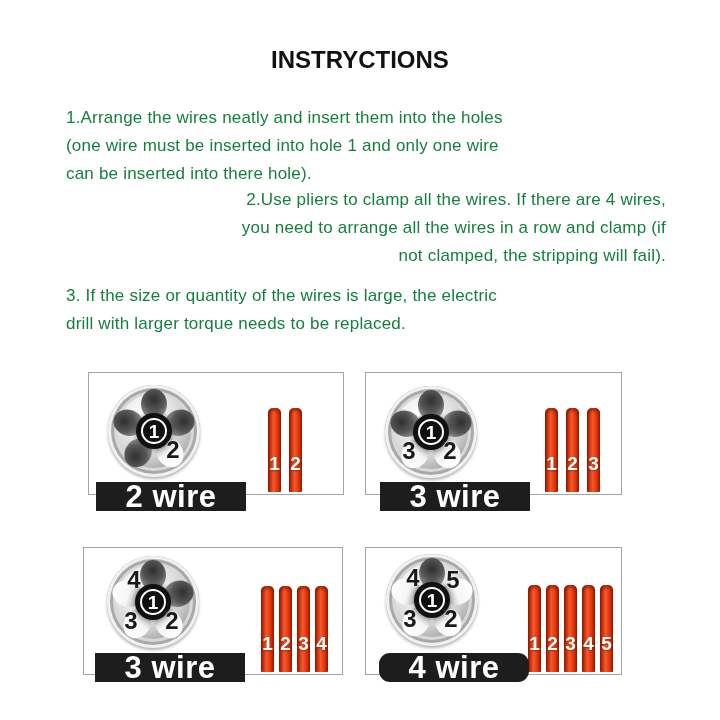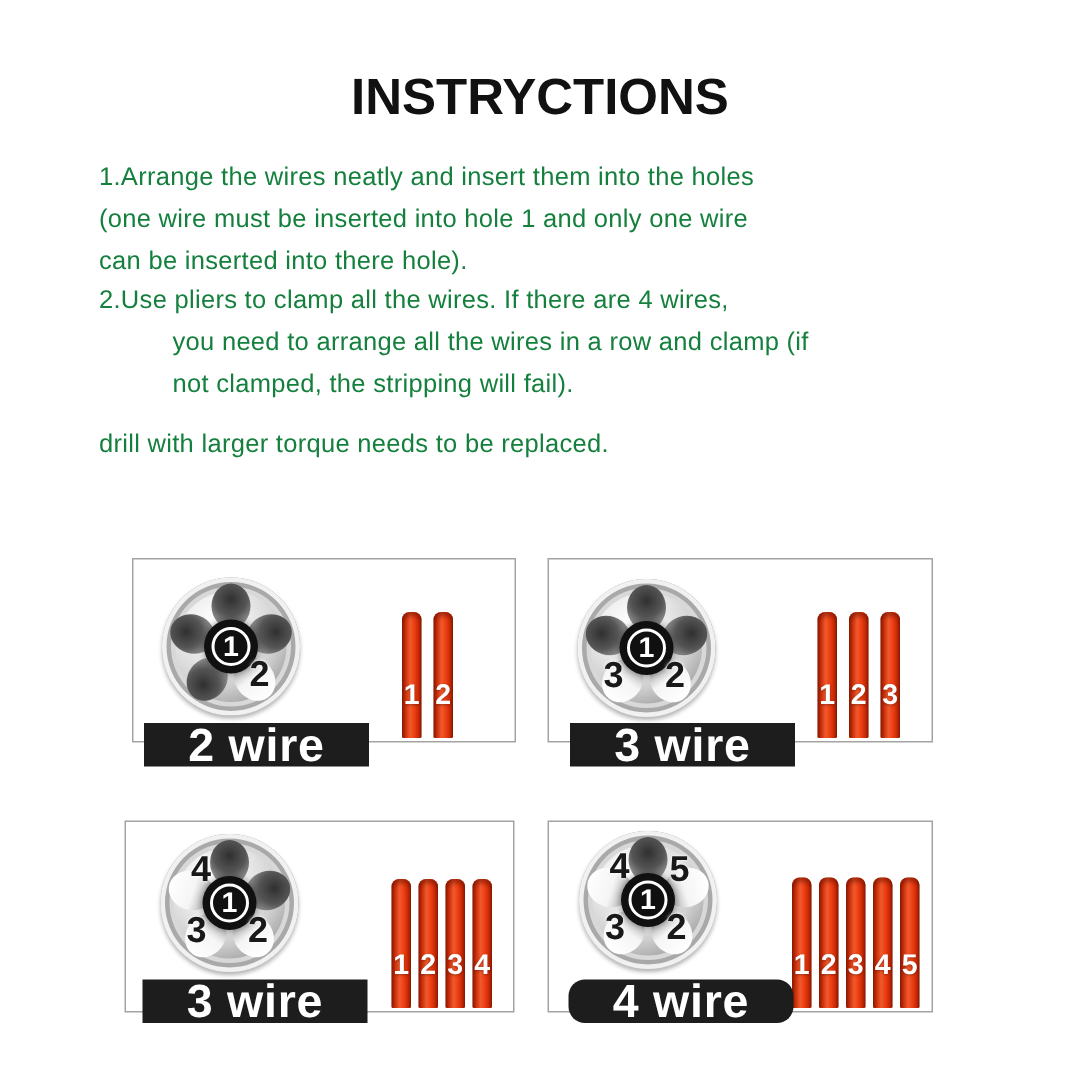--- a/index.html
+++ b/index.html
@@ -3,26 +3,26 @@
 <meta charset="utf-8">
 <style>
   html,body{margin:0;padding:0;background:#fff;}
   .page{
     position:relative;width:720px;height:720px;background:#ffffff;overflow:hidden;
     font-family:"Liberation Sans", sans-serif;color:#161616;
   }
   
   .title{
     position:absolute;top:46px;left:0;width:720px;margin:0;
-    text-align:center;font-size:34px;font-weight:700;letter-spacing:0px;color:#111;
+    text-align:center;font-size:24px;font-weight:700;letter-spacing:0px;color:#111;
   }
   
   .para{position:absolute;left:66px;width:600px;font-size:17px;line-height:28px;letter-spacing:0.2px;color:#15803d;}
   .para-0{top:104px;}
-  .para-1{top:186px;}
+  .para-1{top:186px;text-align:right;}
   .para-2{top:282px;}
   .para .line{white-space:nowrap;}
   .para-1 .line.cont{padding-left:5px;margin-left:44px;}
   
   .panel{position:absolute;background:#fff;border:1px solid #a3a3a3;box-sizing:border-box;}
   .panel-0{left:88px;top:372px;width:256px;height:123px;}
   .panel-1{left:365px;top:372px;width:257px;height:123px;}
   .panel-2{left:83px;top:547px;width:260px;height:128px;}
   .panel-3{left:365px;top:547px;width:257px;height:128px;}
   
@@ -104,20 +104,21 @@
     <div class="line">can be inserted into there hole).</div>
   </div>
 
   <div class="para para-1">
     <div class="line">2.Use pliers to clamp all the wires. If there are 4 wires,</div>
     <div class="line cont">you need to arrange all the wires in a row and clamp (if</div>
     <div class="line cont">not clamped, the stripping will fail).</div>
   </div>
 
   <div class="para para-2">
+    <div class="line">3. If the size or quantity of the wires is large, the electric</div>
     <div class="line">drill with larger torque needs to be replaced.</div>
   </div>
 
   <section class="panel panel-0">
     <div class="wheel">
       <div class="hole hole-0"></div>
       <div class="hole hole-1"></div>
       <div class="hole hole-2 lit"></div>
       <div class="hole hole-3"></div>
       <div class="hole hole-4"></div>

